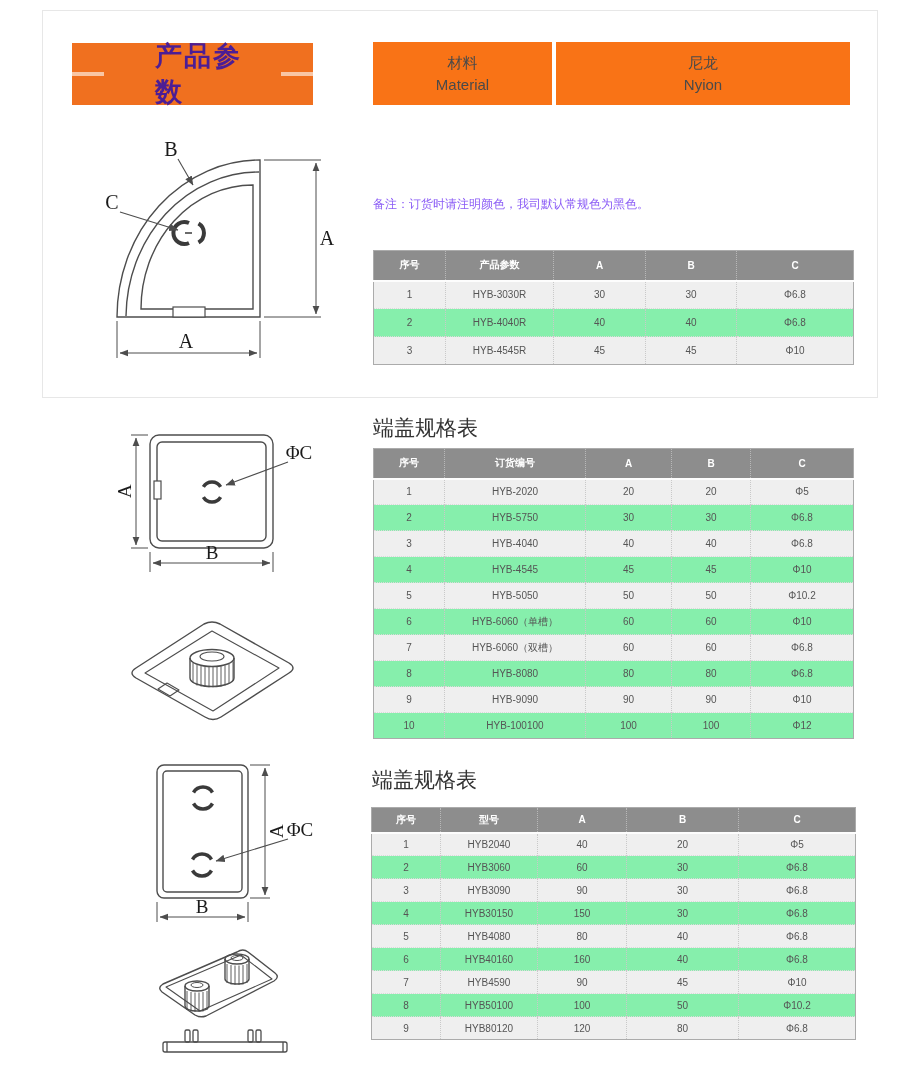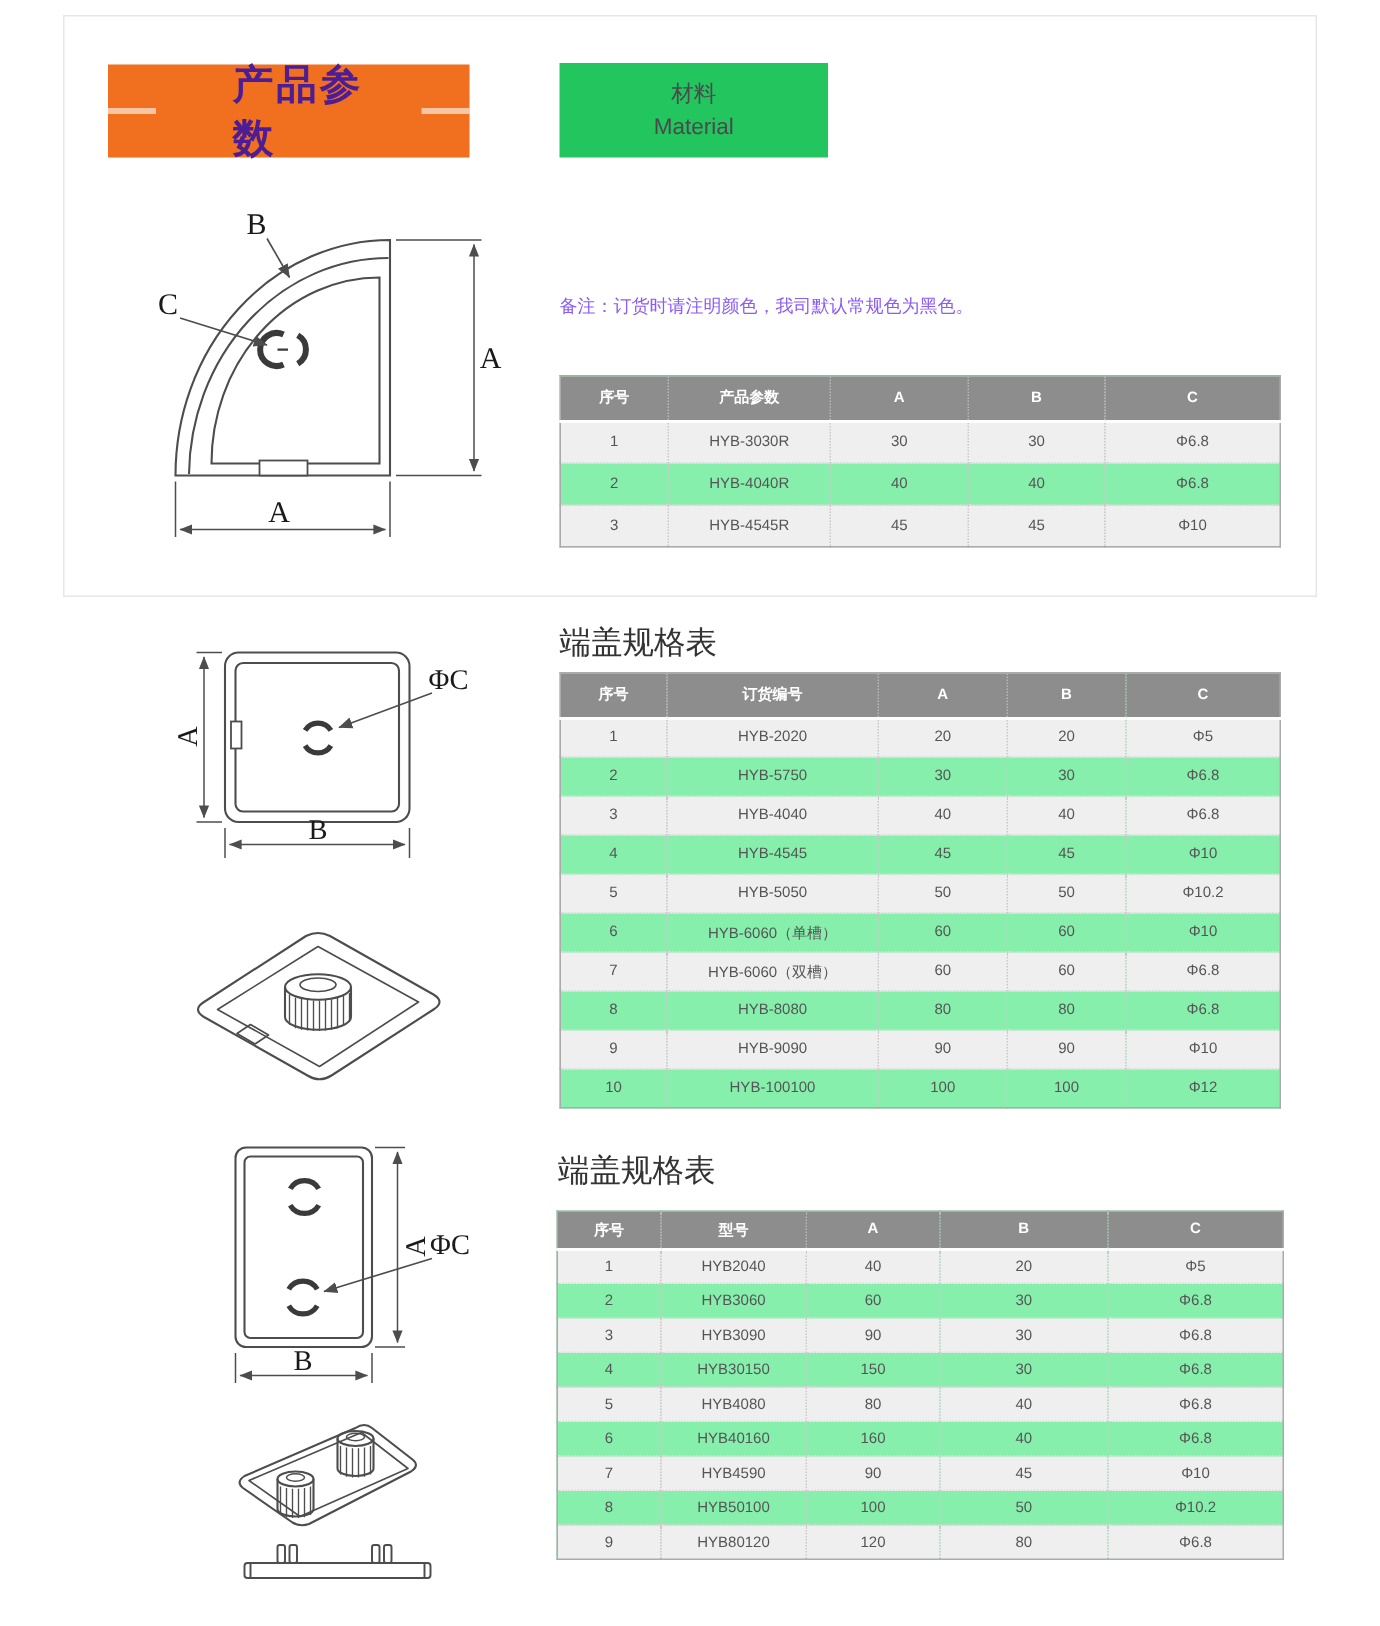--- a/index.html
+++ b/index.html
@@ -15,21 +15,21 @@
             display:flex; align-items:center; justify-content:center; gap:13px; }
   .banner .txt { color:#4c1d95; font-size:27px; font-weight:bold; letter-spacing:2px;margin-left:38px; }
   .banner .dash { width:33px; height:4px; background:rgba(255,255,255,.6); }
 
   .info { left:373px; top:42px; width:477px; }
   .info-row { display:flex; gap:4px; margin-bottom:4px; }
   .info-cell { height:63px; display:flex; flex-direction:column; align-items:center; justify-content:center;
                font-size:15px; color:#4a4a4a; line-height:1.45; text-align:center; }
   .info-cell.l { width:179px; }
   .info-cell.r { flex:1; }
-  .row1 .info-cell { background:#22c55e; }
+  .row1 .info-cell { background:#f97316; }
   .row2 .info-cell { background:#e9e9e9; }
 
   .note { left:373px; top:196px; font-size:12px; color:#8b5cf6; }
   .sec-title { font-size:21px; color:#333; }
   .t2title { left:373px; top:414px; }
   .t3title { left:372px; top:766px; }
 
   table.spec { border-collapse:collapse; table-layout:fixed; font-size:10px; color:#555;
                border:1px solid #ababab; background:#86efac; }
   table.spec th { background:var(--hdr); color:#fff; font-weight:bold; text-align:center;
@@ -96,20 +96,24 @@
       <text x="101" y="236" text-anchor="middle">A</text>
     </g>
   </svg>
 
   <div class="info abs">
     <div class="info-row row1">
       <div class="info-cell l">
         <span>材料</span>
         <span>Material</span>
       </div>
+      <div class="info-cell r">
+        <span>尼龙</span>
+        <span>Nyion</span>
+      </div>
     </div>
   </div>
 
   <div class="note abs">备注：订货时请注明颜色，我司默认常规色为黑色。</div>
 
   <table class="spec t1 abs">
     <colgroup>
         <col style="width:72px">
         <col style="width:108px">
         <col style="width:92px">

